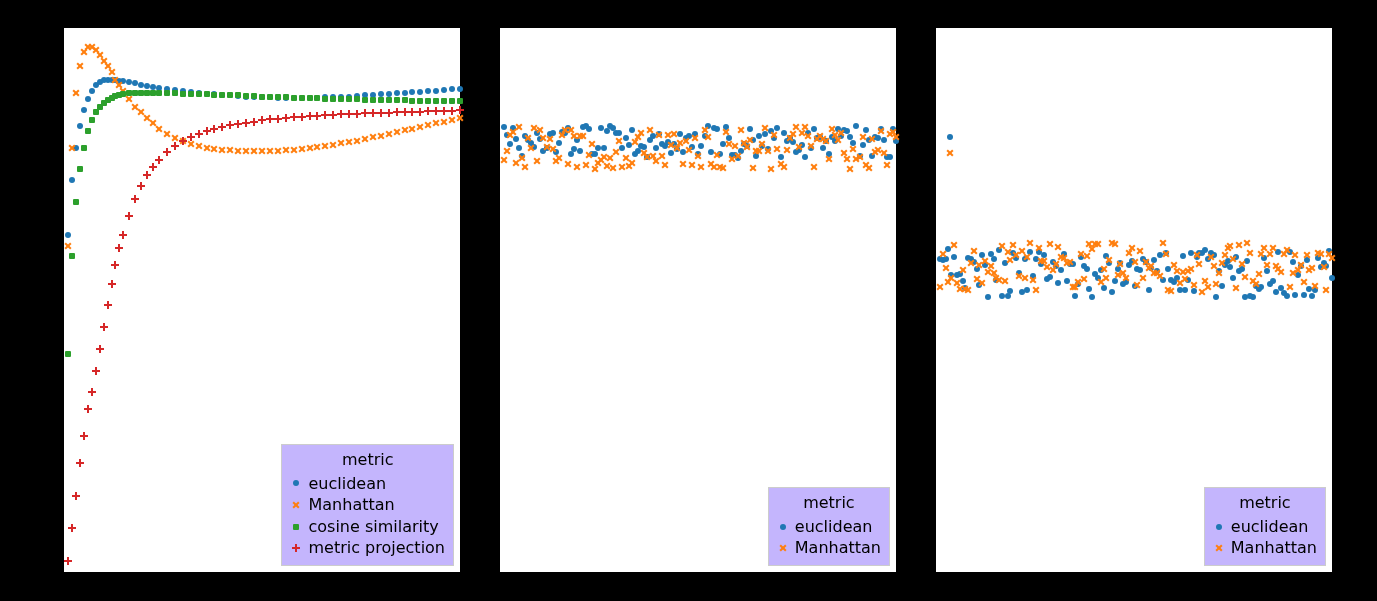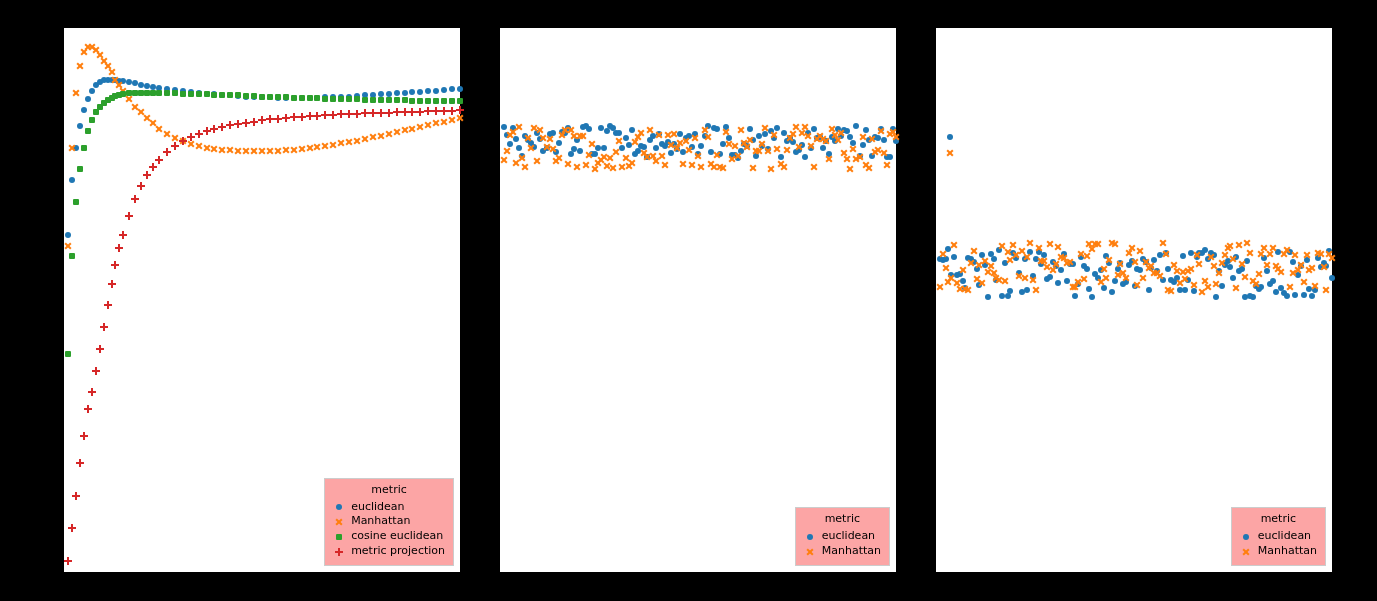--- a/index.html
+++ b/index.html
@@ -56,24 +56,24 @@
     content: "";
     position: absolute;
     left: 50%; top: 50%;
     background: currentColor;
   }
   .marker.plus::before { width: 8px; height: 2px; transform: translate(-50%,-50%); }
   .marker.plus::after  { width: 2px; height: 8px; transform: translate(-50%,-50%); }
 
   .legend {
     position: absolute;
-    background: #fca5a5;
+    background: #c4b5fd;
     border: 1px solid #ccc;
     padding: 4px 8px 6px 8px;
-    font-size: 11px;
+    font-size: 16px;
     line-height: 1.35;
   }
   .legend .title {
     text-align: center;
     margin-bottom: 2px;
   }
   .legend .row {
     display: flex;
     align-items: center;
     gap: 6px;
@@ -343,21 +343,21 @@
       <div class="row">
         <span class="swatch">
             <span class="marker x" style="color:#ff7f0e"></span>
           </span>
         <span>Manhattan</span>
       </div>
       <div class="row">
         <span class="swatch">
             <span class="marker square" style="background:#2ca02c"></span>
           </span>
-        <span>cosine euclidean</span>
+        <span>cosine similarity</span>
       </div>
       <div class="row">
         <span class="swatch">
             <span class="marker plus" style="color:#d62728"></span>
           </span>
         <span>metric projection</span>
       </div>
     </div>
   </div>
 

